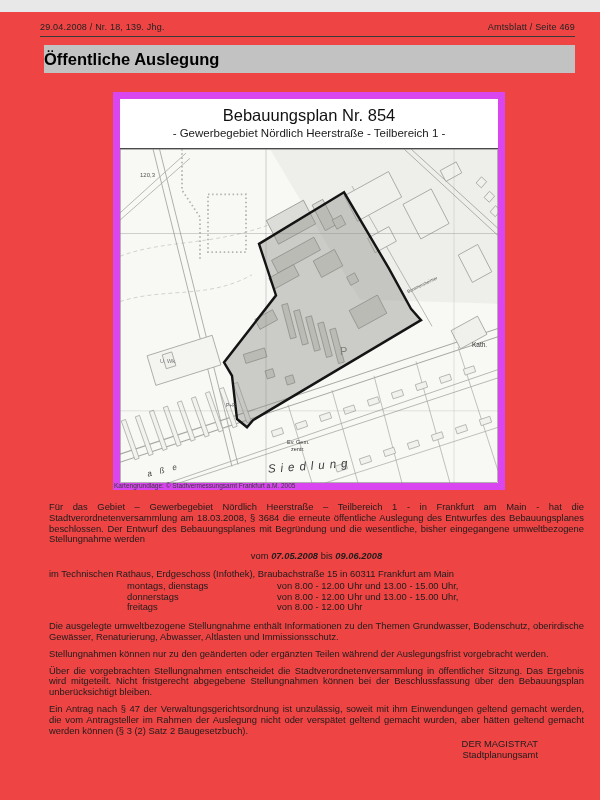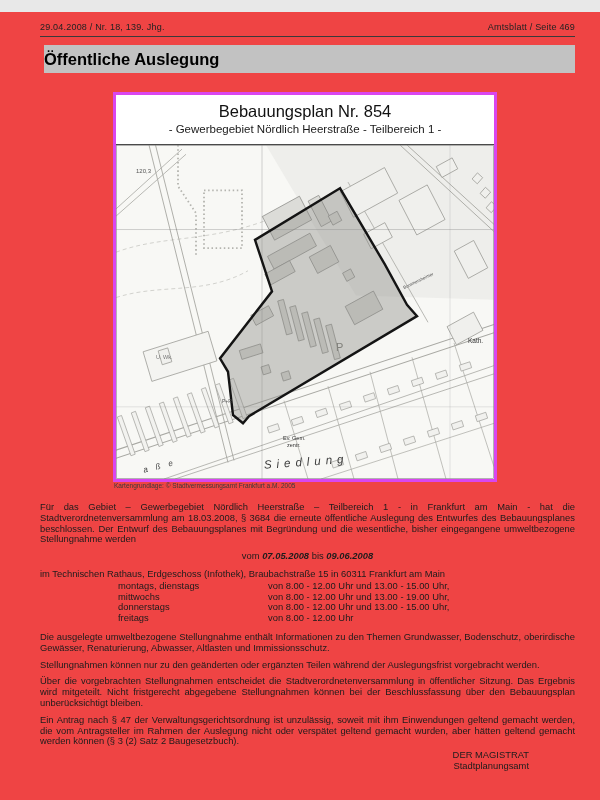--- a/index.html
+++ b/index.html
@@ -17,30 +17,30 @@
   }
   
   .banner {
     position:absolute; top:33px; left:44px; right:25px; height:28px;
     background:#c2c2c2; text-align:left; line-height:28px;
     font-size:16.5px; font-weight:bold; color:#000;
   }
   
   .plan-box {
     position:absolute; top:80px; left:113px; width:378px;
-    border:3px solid #d946ef; background:#fff;
+    border:7px solid #d946ef; background:#fff;
   }
   .plan-titles { text-align:center; padding:7px 4px 9px; border-bottom:1px solid #4a4a4a; }
   .plan-title { font-size:16.5px; color:#111; }
   .plan-subtitle { font-size:11.5px; margin-top:2px; color:#1a1a1a; }
   .map-svg { display:block; }
   .map-caption { position:absolute; top:470px; left:114px; font-size:6.5px; color:#3a3a3a; }
   
   .content {
-    position:absolute; top:490px; left:40px; width:535px;
+    position:absolute; top:490px; left:49px; width:535px;
     font-size:9.4px; line-height:10.8px; text-align:justify; color:#1c1c1c;
   }
   .content p { margin:0 0 6px; }
   .period { text-align:center; margin:1px 0 7px; }
   .schedule { margin:1px 0 8px; }
   .schedule-row { display:flex; text-align:left; }
   .schedule-days { margin-left:78px; width:150px; flex:none; }
   .signature { text-align:right; padding-right:46px; margin-top:2px; line-height:11px; }
   b { font-weight:bold;font-style:italic; }
   svg text { font-family:"Liberation Sans", sans-serif; }
@@ -200,24 +200,20 @@
     </div>
 
     <div style="text-align:left;">im Technischen Rathaus, Erdgeschoss (Infothek), Braubachstraße 15 in 60311 Frankfurt am Main</div>
 
     <div class="schedule">
       <div class="schedule-row">
         <span class="schedule-days">montags, dienstags</span>
         <span class="schedule-hours">von 8.00 - 12.00 Uhr und 13.00 - 15.00 Uhr,</span>
       </div>
       <div class="schedule-row">
-        <span class="schedule-days">mittwochs</span>
-        <span class="schedule-hours">von 8.00 - 12.00 Uhr und 13.00 - 19.00 Uhr,</span>
-      </div>
-      <div class="schedule-row">
         <span class="schedule-days">donnerstags</span>
         <span class="schedule-hours">von 8.00 - 12.00 Uhr und 13.00 - 15.00 Uhr,</span>
       </div>
       <div class="schedule-row">
         <span class="schedule-days">freitags</span>
         <span class="schedule-hours">von 8.00 - 12.00 Uhr</span>
       </div>
     </div>
 
     <p>Die ausgelegte umweltbezogene Stellungnahme enthält Informationen zu den Themen Grundwasser, Bodenschutz, oberirdische Gewässer, Renaturierung, Abwasser, Altlasten und Immissionsschutz.</p>

